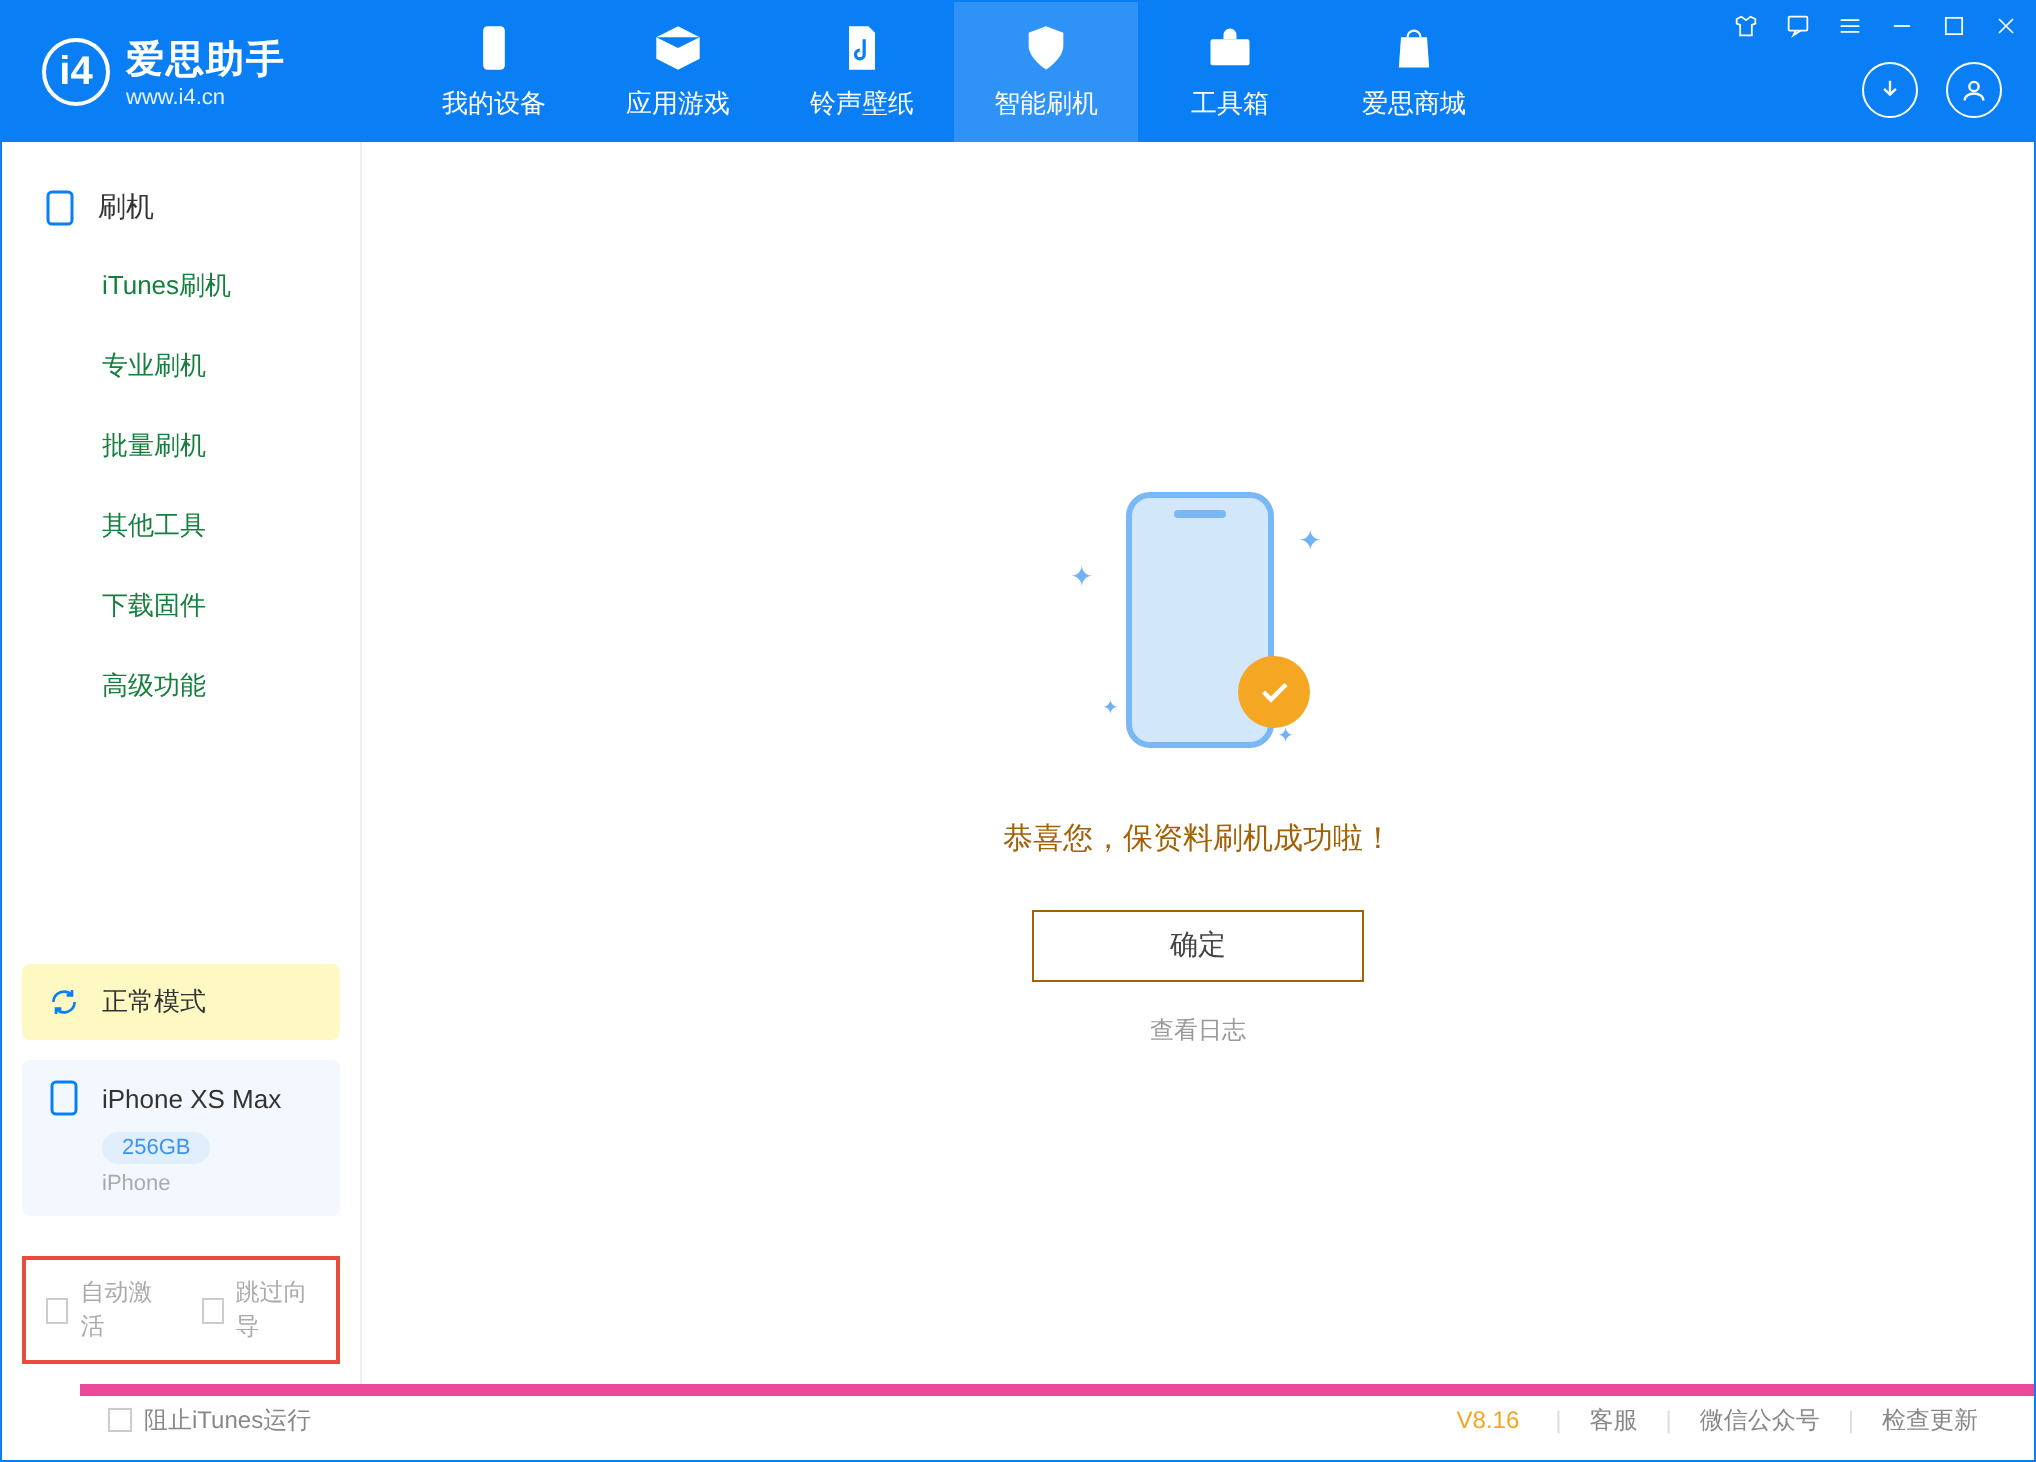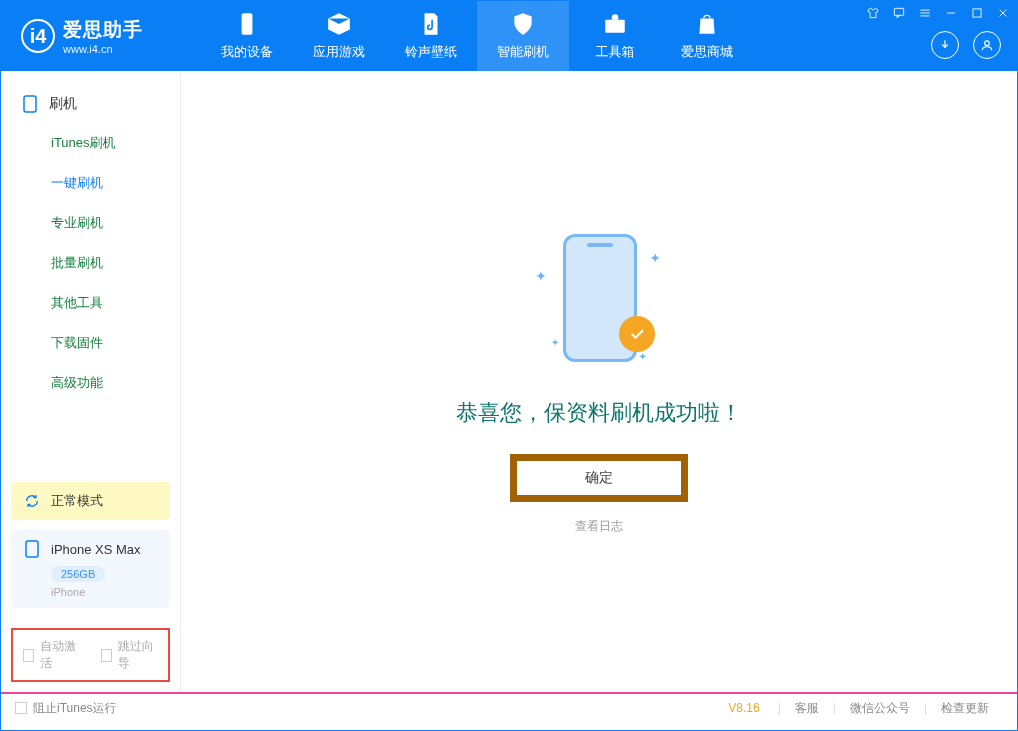--- a/index.html
+++ b/index.html
@@ -53,26 +53,26 @@
 
 
 .main { flex: 1; display: flex; flex-direction: column; align-items: center; justify-content: center; }
 .result-img { position: relative; width: 120px; height: 140px; margin-bottom: 30px; }
 .phone-outline { position: absolute; left: 24px; top: 6px; width: 74px; height: 128px; border: 3px solid #7ab8f5; border-radius: 12px; background: #d3e7fb; }
 .phone-outline::before { content:""; position:absolute; left:50%; top:6px; transform:translateX(-50%); width:26px; height:4px; background:#7ab8f5; border-radius:2px;}
 .check-badge { position: absolute; right: 4px; bottom: 16px; width: 36px; height: 36px; background: #f5a623; border-radius: 50%; display: flex; align-items: center; justify-content: center; }
 .check-badge svg { width: 18px; height: 18px; stroke: #fff; stroke-width: 3; fill: none; }
 .spark { position:absolute; color:#6fb3f5; font-size: 14px; }
 .spark.s1{ left:-4px; top:40px;} .spark.s2{ right:-2px; top:22px;} .spark.s3{ left:12px; bottom:20px; font-size:10px;} .spark.s4{ right:12px; bottom:6px; font-size:10px;}
-.result-msg { font-size: 22px; color: #0f766e; margin-bottom: 26px; text-align: center; }
-.ok-btn { padding: 8px 68px; border: 7px solid #a16207; background: #fff; font-size: 14px; color: #444; cursor: pointer; margin-bottom: 16px; }
+.result-msg { font-size: 15px; color: #a16207; margin-bottom: 26px; text-align: center; }
+.ok-btn { padding: 8px 68px; border: 1px solid #a16207; background: #fff; font-size: 14px; color: #444; cursor: pointer; margin-bottom: 16px; }
 .log-link { font-size: 12px; color: #999; cursor: pointer; }
 
 
-.footer { height: 30px; border-top: 2px solid #ec4899; display: flex; align-items: center; padding: 0 14px; font-size: 12px; color: #888; }
+.footer { height: 30px; border-top: 6px solid #ec4899; display: flex; align-items: center; padding: 0 14px; font-size: 12px; color: #888; margin-left: 39px; }
 .footer .f-left { display: flex; align-items: center; }
 .footer .f-left .cb { width: 12px; height: 12px; border: 1px solid #ccc; margin-right: 6px; }
 .footer .f-right { margin-left: auto; display: flex; align-items: center; gap: 0; }
 .footer .ver { color: #f5a623; margin-right: 18px; }
 .footer .f-link { color: #888; cursor: pointer; padding: 0 14px; }
 .footer .sep { color: #ddd; }
 </style>
 </head>
 <body>
 
@@ -193,21 +193,20 @@
     <div class="side-content">
       <div class="side-group-title">
         <span class="gicon">
             <svg width="14" height="18" viewBox="0 0 14 18">
               <rect x="1" y="1" width="12" height="16" rx="2" fill="none" stroke="#0a7ff5" stroke-width="1.5"></rect>
             </svg>
           </span>
         <span>刷机</span>
       </div>
       <div class="side-item">iTunes刷机</div>
-      <div class="side-item active">一键刷机</div>
       <div class="side-item">专业刷机</div>
       <div class="side-item">批量刷机</div>
 
       <div class="side-item">其他工具</div>
       <div class="side-item">下载固件</div>
       <div class="side-item">高级功能</div>
     </div>
 
     <div class="side-bottom">
       <div class="mode-box">

